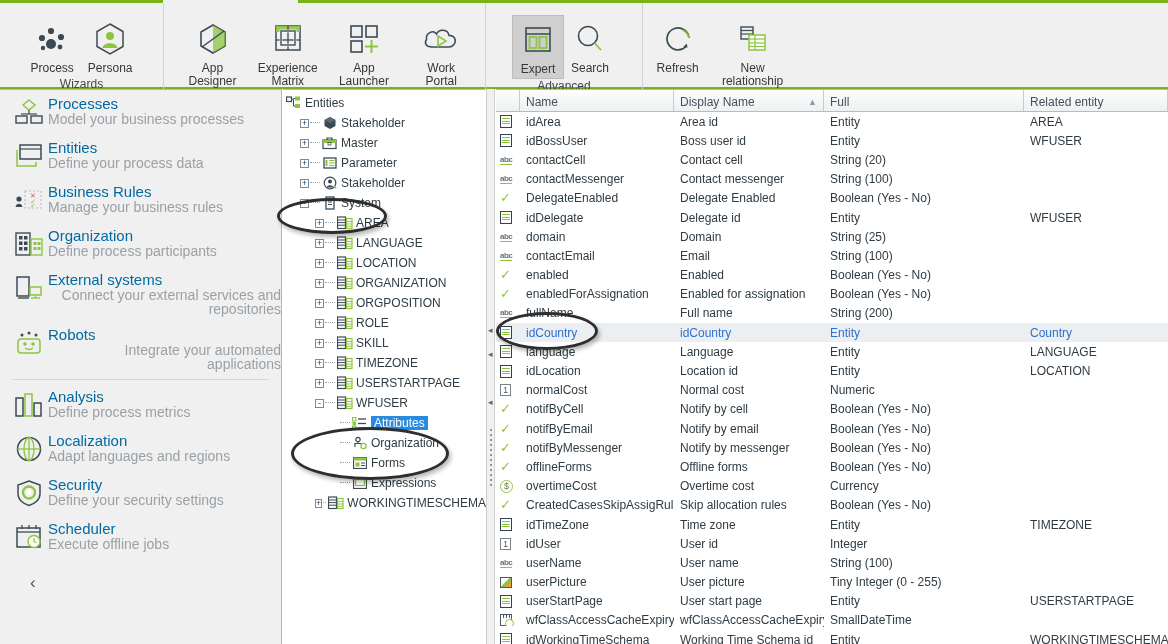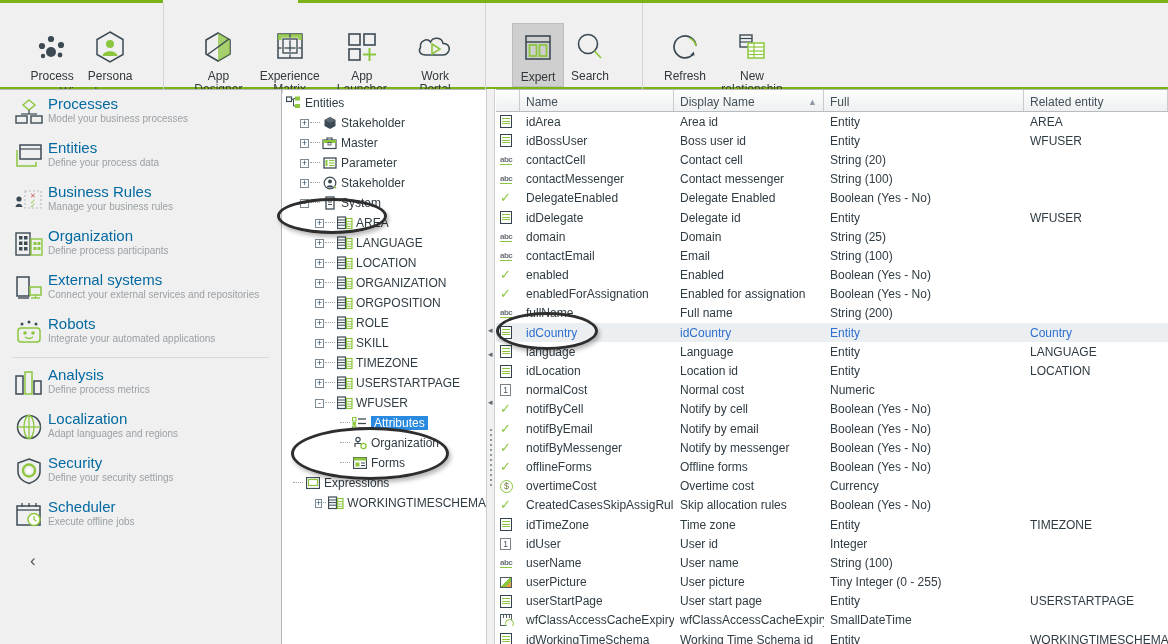--- a/index.html
+++ b/index.html
@@ -13,21 +13,21 @@
 
   
   .ribbon{
     position:absolute;left:0;top:0;width:1168px;height:89px;
     background:#f0f0f0;border-bottom:2px solid #7ab317;box-sizing:border-box;
   }
   .ribbon-topline{position:absolute;left:0;top:0;width:1168px;height:3px;background:#7ab317;}
   .ribbon-tabgap{position:absolute;top:0;height:3px;background:#f0f0f0;}
   .groups{position:absolute;left:0;top:3px;height:86px;display:flex;align-items:stretch;}
   .group{position:relative;display:flex;flex-direction:column;justify-content:space-between;
-         box-sizing:border-box;height:86px;padding:16px;}
+         box-sizing:border-box;height:86px;padding:8px;}
   .group + .group{border-left:1px solid #d3d3d3;}
   .group-items{display:flex;align-items:flex-start;flex:1;padding-top:4px;}
   .group-label{text-align:center;font-size:12px;color:#44484b;padding-bottom:4px;}
   .rbtn{
     width:auto;min-width:52px;display:flex;flex-direction:column;align-items:center;
     padding:4px 7px 2px 7px;box-sizing:border-box;cursor:default;
   }
   .rbtn .ico{height:40px;display:flex;align-items:center;justify-content:center;}
   .rbtn .lbl{font-size:12px;color:#33383b;text-align:center;line-height:13px;margin-top:3px;white-space:pre-line;}
   .rbtn.selected{background:#cfcfcf;border:1px solid #bdbdbd;}
@@ -35,21 +35,21 @@
   
   .leftnav{
     position:absolute;left:0;top:89px;width:282px;height:555px;
     background:#f0f0f0;border-right:1px solid #b5b5b5;box-sizing:border-box;
     border-top:1px solid #b9b9b9;
   }
   .nav-item{display:flex;align-items:flex-start;padding:5px 0 5px 10px;cursor:default;}
   .nav-ico{width:38px;min-width:38px;height:34px;display:flex;align-items:center;justify-content:center;}
   .nav-txt{padding-top:1px;}
   .nav-title{font-size:15px;color:#0369a1;line-height:15px;}
-  .nav-sub{font-size:10px;color:#9aa1a6;line-height:14px;margin-top:1px;text-align:right;}
+  .nav-sub{font-size:14px;color:#9aa1a6;line-height:14px;margin-top:1px;text-align:right;}
   .nav-sep{height:1px;background:#d9d9d9;margin:3px 12px 3px 12px;}
   .collapse-arrow{padding:14px 0 0 30px;color:#49525a;font-size:17px;cursor:pointer;}
 
   
   .treepane{
     position:absolute;left:283px;top:89px;width:203px;height:555px;
     background:#ffffff;box-sizing:border-box;border-top:1px solid #b9b9b9;
     overflow:hidden;
   }
   .tnode{display:flex;align-items:center;height:20px;white-space:nowrap;cursor:default;}
@@ -699,21 +699,21 @@
             <svg width="14" height="12" viewBox="0 0 14 12">
               <rect x="0.5" y="0.5" width="13" height="11" fill="none" stroke="#3c4a54" stroke-width="1.2"></rect>
               <rect x="0.5" y="0.5" width="13" height="3" fill="#8cc63f"></rect>
               <rect x="2.5" y="5.5" width="4" height="4" fill="#8cc63f"></rect>
               <line x1="8" y1="6" x2="12" y2="6" stroke="#3c4a54" stroke-width="1"></line>
               <line x1="8" y1="8.5" x2="12" y2="8.5" stroke="#3c4a54" stroke-width="1"></line>
             </svg>
           </div>
           <span class="tlabel">Forms</span>
         </div>
-        <div class="tnode" style=" align-items: center;">
+        <div class="tnode" style="padding-left: 47px; align-items: center;">
           <div class="tbox empty"></div>
           <div class="tdots"></div>
           <div class="tico">
             <svg width="14" height="12" viewBox="0 0 14 12">
               <rect x="0.5" y="0.5" width="13" height="11" fill="none" stroke="#3c4a54" stroke-width="1.2"></rect>
               <rect x="2.5" y="2.5" width="9" height="6" fill="none" stroke="#8cc63f" stroke-width="1.2"></rect>
             </svg>
           </div>
           <span class="tlabel">Expressions</span>
         </div>

